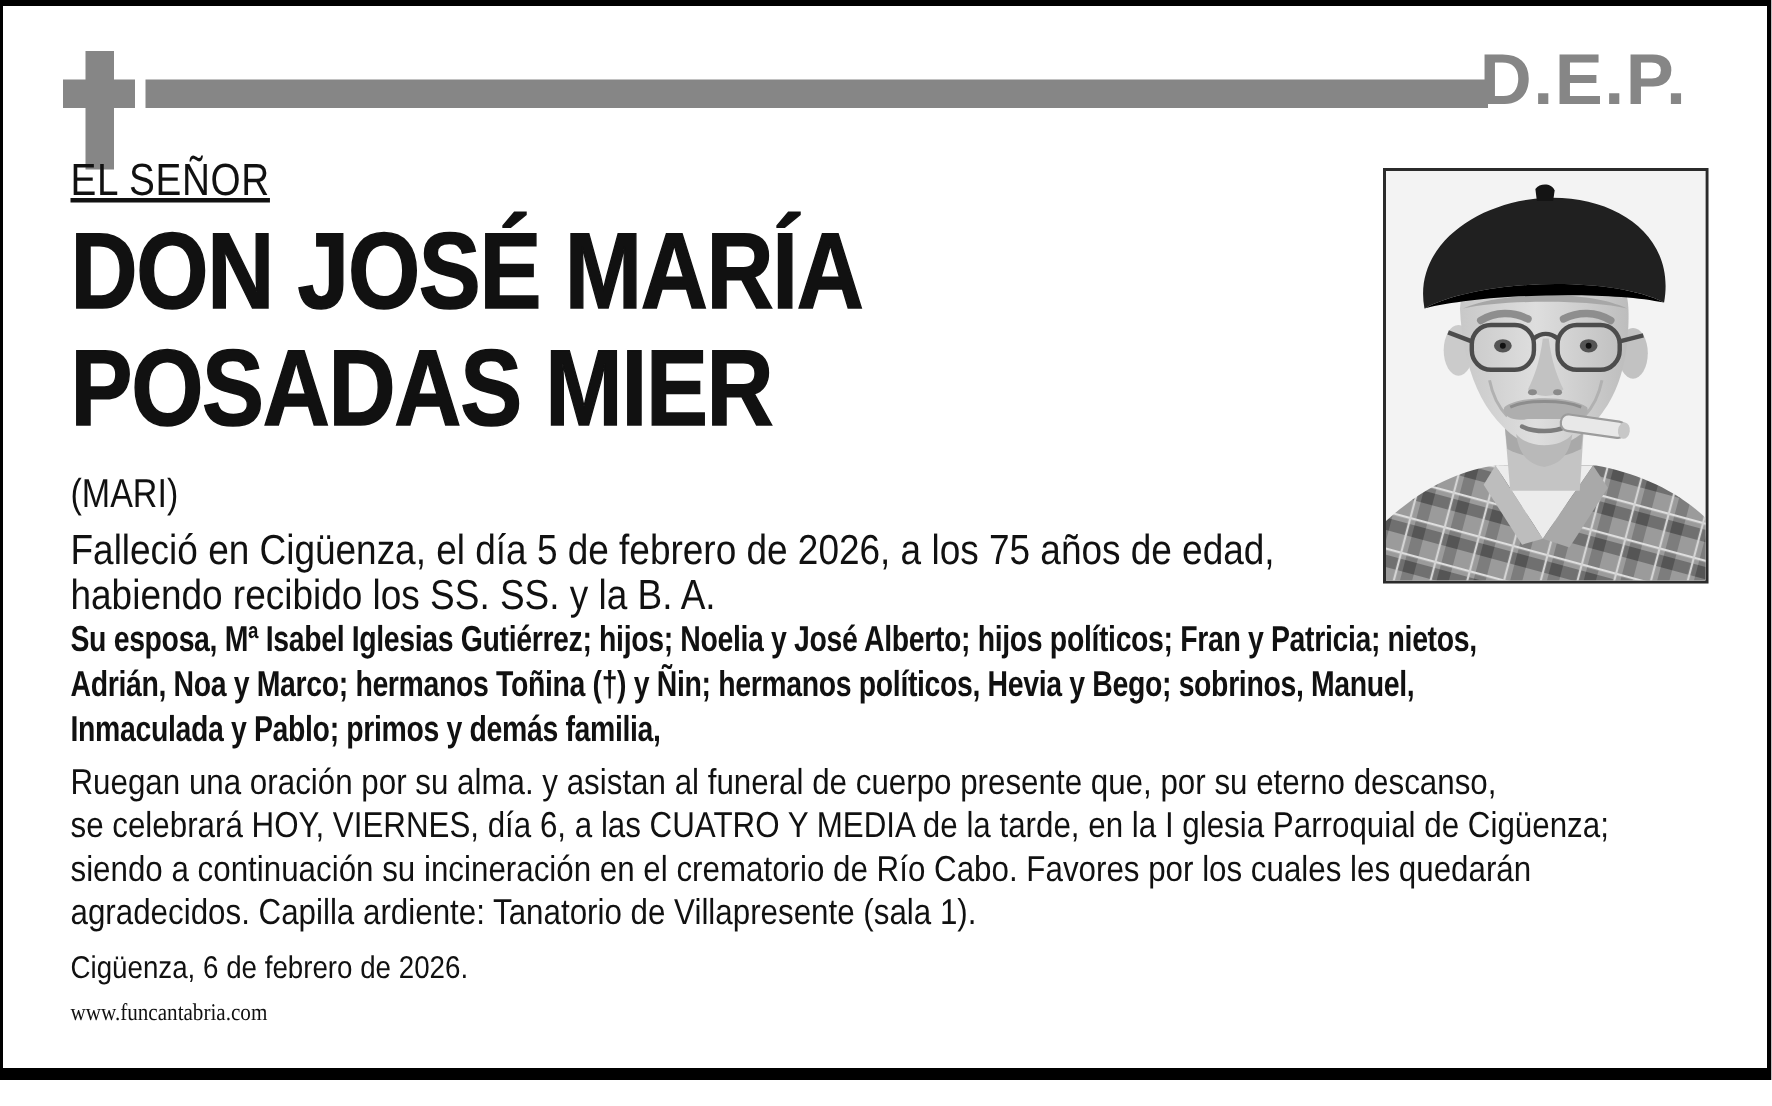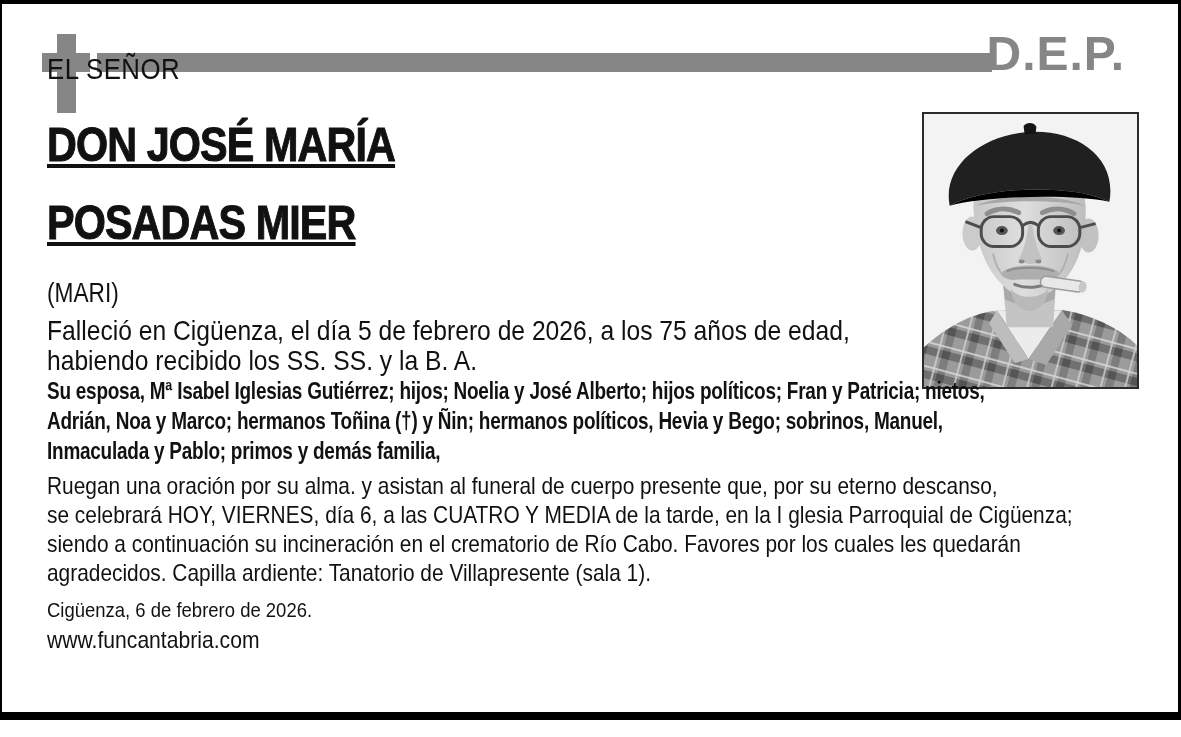--- a/index.html
+++ b/index.html
@@ -35,28 +35,28 @@
     width:217px; height:277px;
     margin:0; border:2px solid #2b2b2b; background:#f3f3f3;
   }
   .photo svg { display:block; width:100%; height:100%; }
 
   
   .content { position:absolute; left:45px; top:0; width:1120px; }
   .line, .nline { display:block; white-space:nowrap; transform:scaleX(var(--sx,.88)); transform-origin:0 50%; }
   p, h1 { margin:0; padding:0; }
 
-  .honorific { --sx:.86; margin-top:48px; font-size:30px; line-height:34px; letter-spacing:.5px; }
-  .name { --sx:.86; margin-top:20px; font-size:48px; line-height:78px; font-weight:bold; letter-spacing:-1px;text-decoration:underline; -webkit-text-stroke:1px #111; }
+  .honorific { --sx:.86; margin-top:100px; font-size:30px; line-height:34px; letter-spacing:.5px;text-decoration:underline; }
+  .name { --sx:.86; margin-top:4px; font-size:72px; line-height:78px; font-weight:bold; letter-spacing:-1px; -webkit-text-stroke:1px #111; }
   .nickname { --sx:.84; margin-top:16px; font-size:27px; line-height:30px; font-weight:normal; }
   .death { --sx:.88; margin-top:8px; font-size:28px; line-height:30px; }
   .family { --sx:.79; font-size:24px; line-height:30px; font-weight:bold; letter-spacing:-.3px; }
   .notice { --sx:.87; margin-top:5px; font-size:24px; line-height:29px; }
   .placedate { --sx:.88; margin-top:8px; font-size:21px; line-height:30px; }
-  .website { --sx:.88; font-size:24px; line-height:30px; }
+  .website { --sx:.88; font-size:16px; line-height:30px;font-family:Liberation Serif, serif; }
 </style>
 </head>
 <body>
 
 <div class="card">
 
   <div class="cross">
     <div class="cross-v"></div>
     <div class="cross-h"></div>
   </div>

